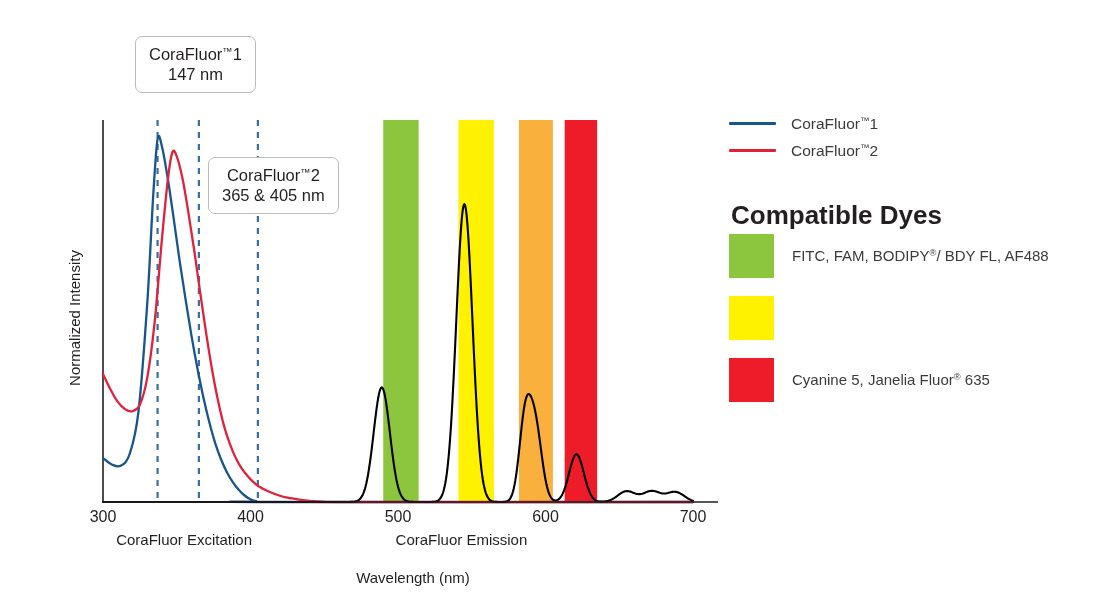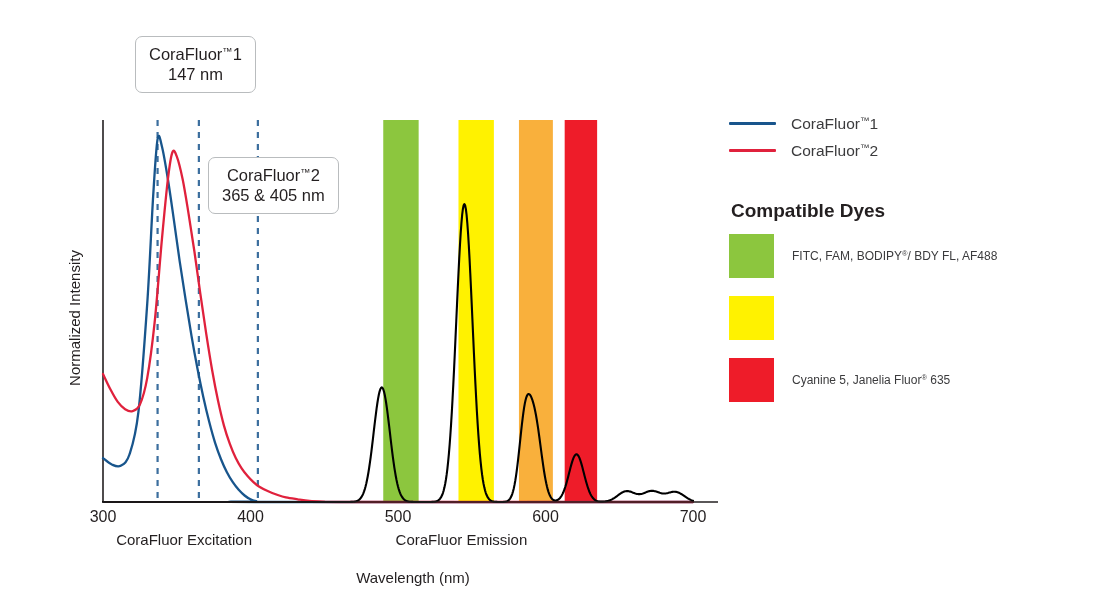--- a/index.html
+++ b/index.html
@@ -71,21 +71,21 @@
   }
   .legend-label sup {
     font-size: 0.62em;
     vertical-align: 0.52em;
   }
 
   .dyes-title {
     position: absolute;
     left: 731px;
     top: 200px;
-    font-size: 19px;
+    font-size: 26px;
     font-weight: bold;
     color: #231f20;
   }
   .dye-list {
     position: absolute;
     left: 729px;
     top: 234px;
     width: 375px;
   }
   .dye-row {
@@ -94,21 +94,21 @@
     margin-bottom: 18px;
     min-height: 44px;
   }
   .dye-swatch {
     width: 45px;
     height: 44px;
     flex: none;
   }
   .dye-label {
     margin-left: 18px;
-    font-size: 12px;
+    font-size: 15px;
     color: #3b3b3d;
     line-height: 1.35;
   }
   .dye-label sup {
     font-size: 0.62em;
     vertical-align: 0.5em;
   }
 
   .axis-text {
     font-family: "Liberation Sans", sans-serif;

